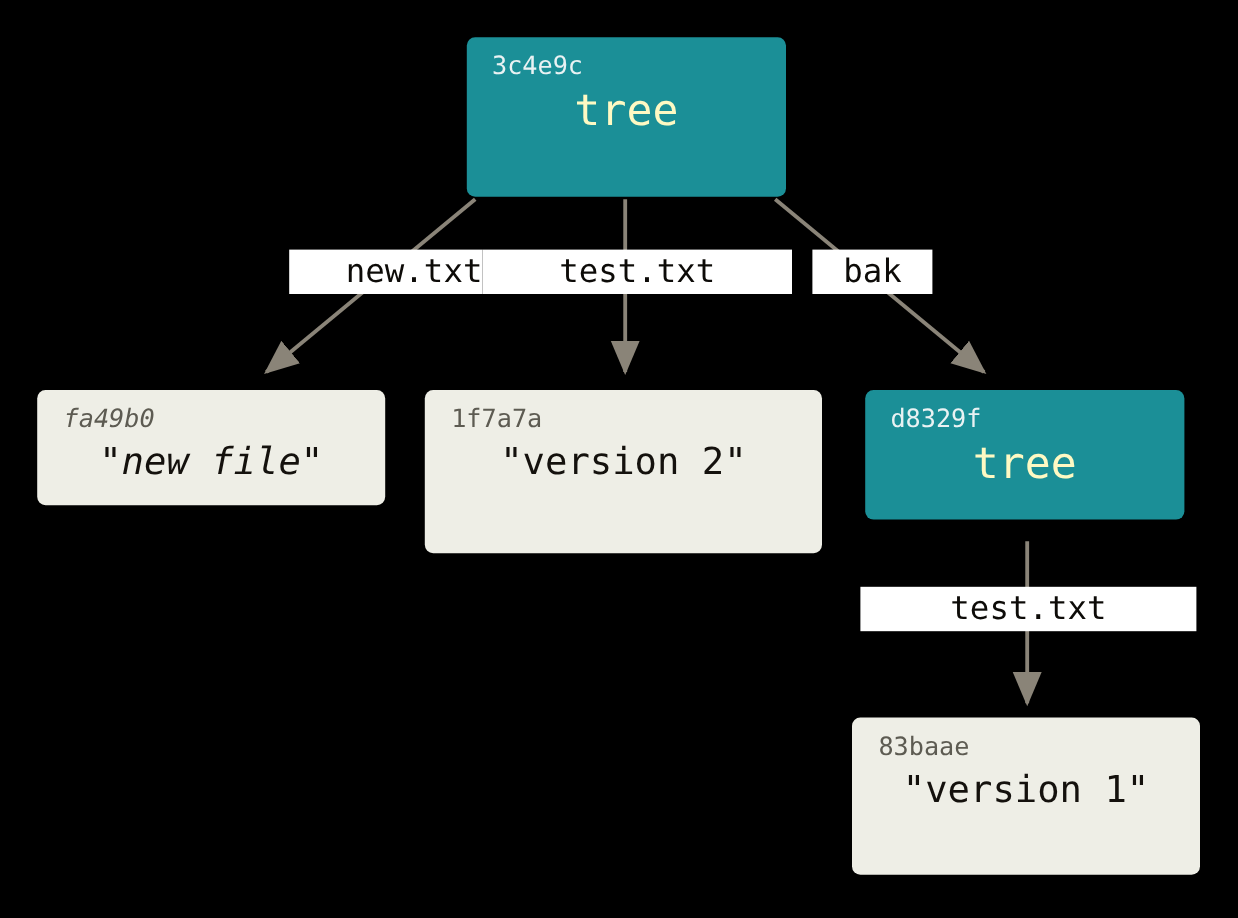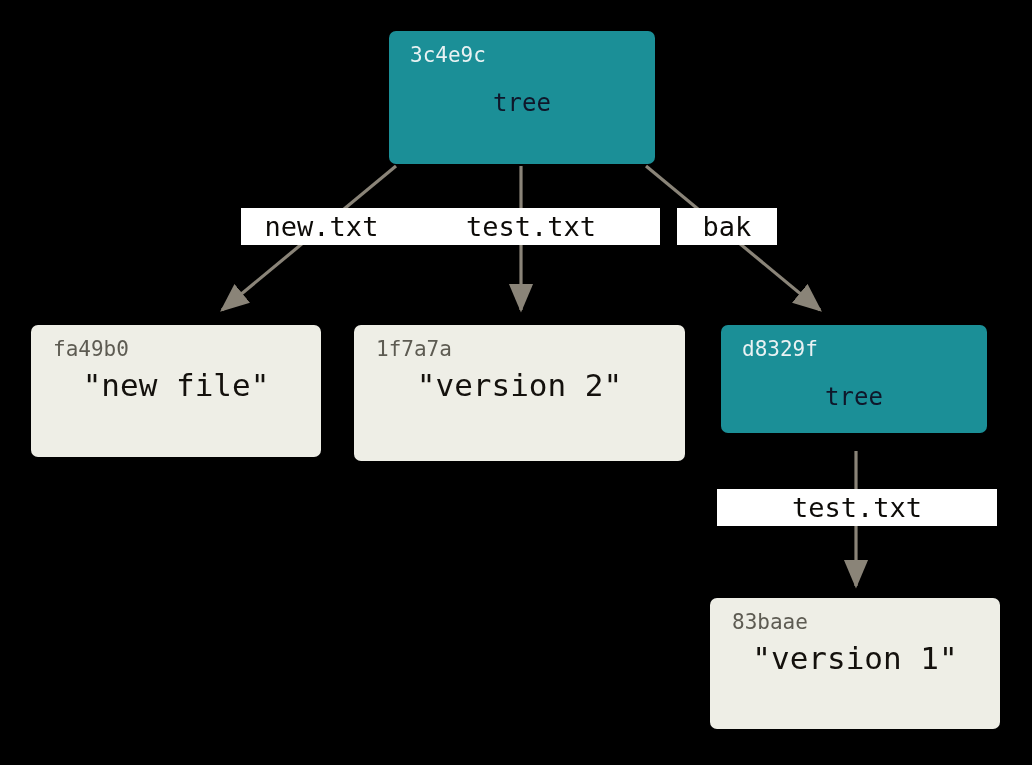--- a/index.html
+++ b/index.html
@@ -51,23 +51,23 @@
   }
   .node-label {
     position: absolute;
     left: 0;
     right: 0;
     text-align: center;
     font-family: "DejaVu Sans Mono", "Liberation Mono", monospace;
     white-space: pre;
   }
   .node.tree .node-label {
-    color: #0f172a;
-    font-size: 24px;
-    top: 58px;
+    color: #fef9c3;
+    font-size: 36px;
+    top: 41px;
   }
   .node.blob .node-label {
     color: #14110d;
     font-size: 31px;
     top: 42px;
   }
   .edge-label {
     position: absolute;
     background: #ffffff;
     color: #0d0b08;
@@ -99,41 +99,41 @@
     <line x1="646" y1="166" x2="820" y2="310" stroke="#8a8478" stroke-width="3.2" marker-end="url(#arrowhead)"></line>
 
     <line x1="856" y1="451" x2="856" y2="586" stroke="#8a8478" stroke-width="3.2" marker-end="url(#arrowhead)"></line>
   </svg>
 
   <div class="node tree" style="left:389px; top:31px; width:266px; height:133px;">
     <span class="node-hash">3c4e9c</span>
     <span class="node-label">tree</span>
   </div>
 
-  <div class="node blob" style="left:31px; top:325px; width:290px; height:132px;">
+  <div class="node blob" style="left:31px; top:325px; width:290px; height:96px;font-style:italic;">
     <span class="node-hash">fa49b0</span>
     <span class="node-label">"new file"</span>
   </div>
 
   <div class="node blob" style="left:354px; top:325px; width:331px; height:136px;">
     <span class="node-hash">1f7a7a</span>
     <span class="node-label">"version 2"</span>
   </div>
 
   <div class="node tree" style="left:721px; top:325px; width:266px; height:108px;">
     <span class="node-hash">d8329f</span>
     <span class="node-label">tree</span>
   </div>
 
   <div class="node blob" style="left:710px; top:598px; width:290px; height:131px;">
     <span class="node-hash">83baae</span>
     <span class="node-label">"version 1"</span>
   </div>
 
-  <div class="edge-label" style="left:241px; top:208px; width:161px;">new.txt</div>
+  <div class="edge-label" style="left:241px; top:208px; width:161px;text-align:right;">new.txt</div>
 
   <div class="edge-label" style="left:402px; top:208px; width:258px;">test.txt</div>
 
   <div class="edge-label" style="left:677px; top:208px; width:100px;">bak</div>
 
   <div class="edge-label" style="left:717px; top:489px; width:280px;">test.txt</div>
 
 </div>
 
 </body></html>

